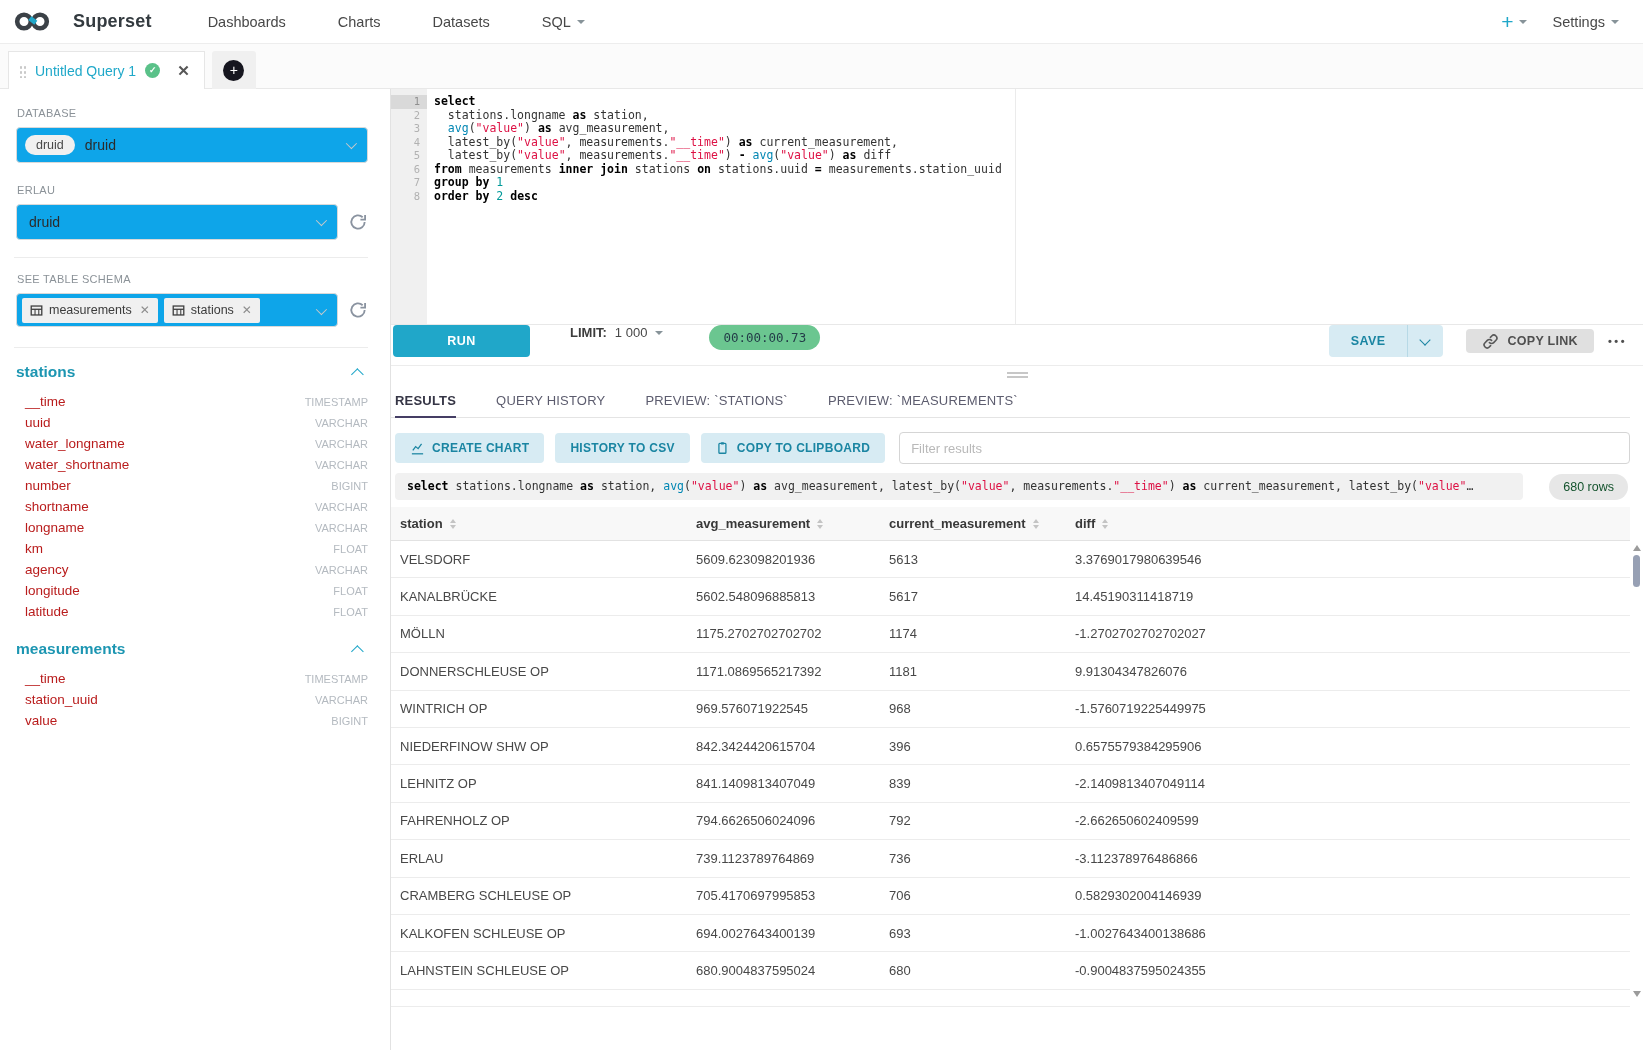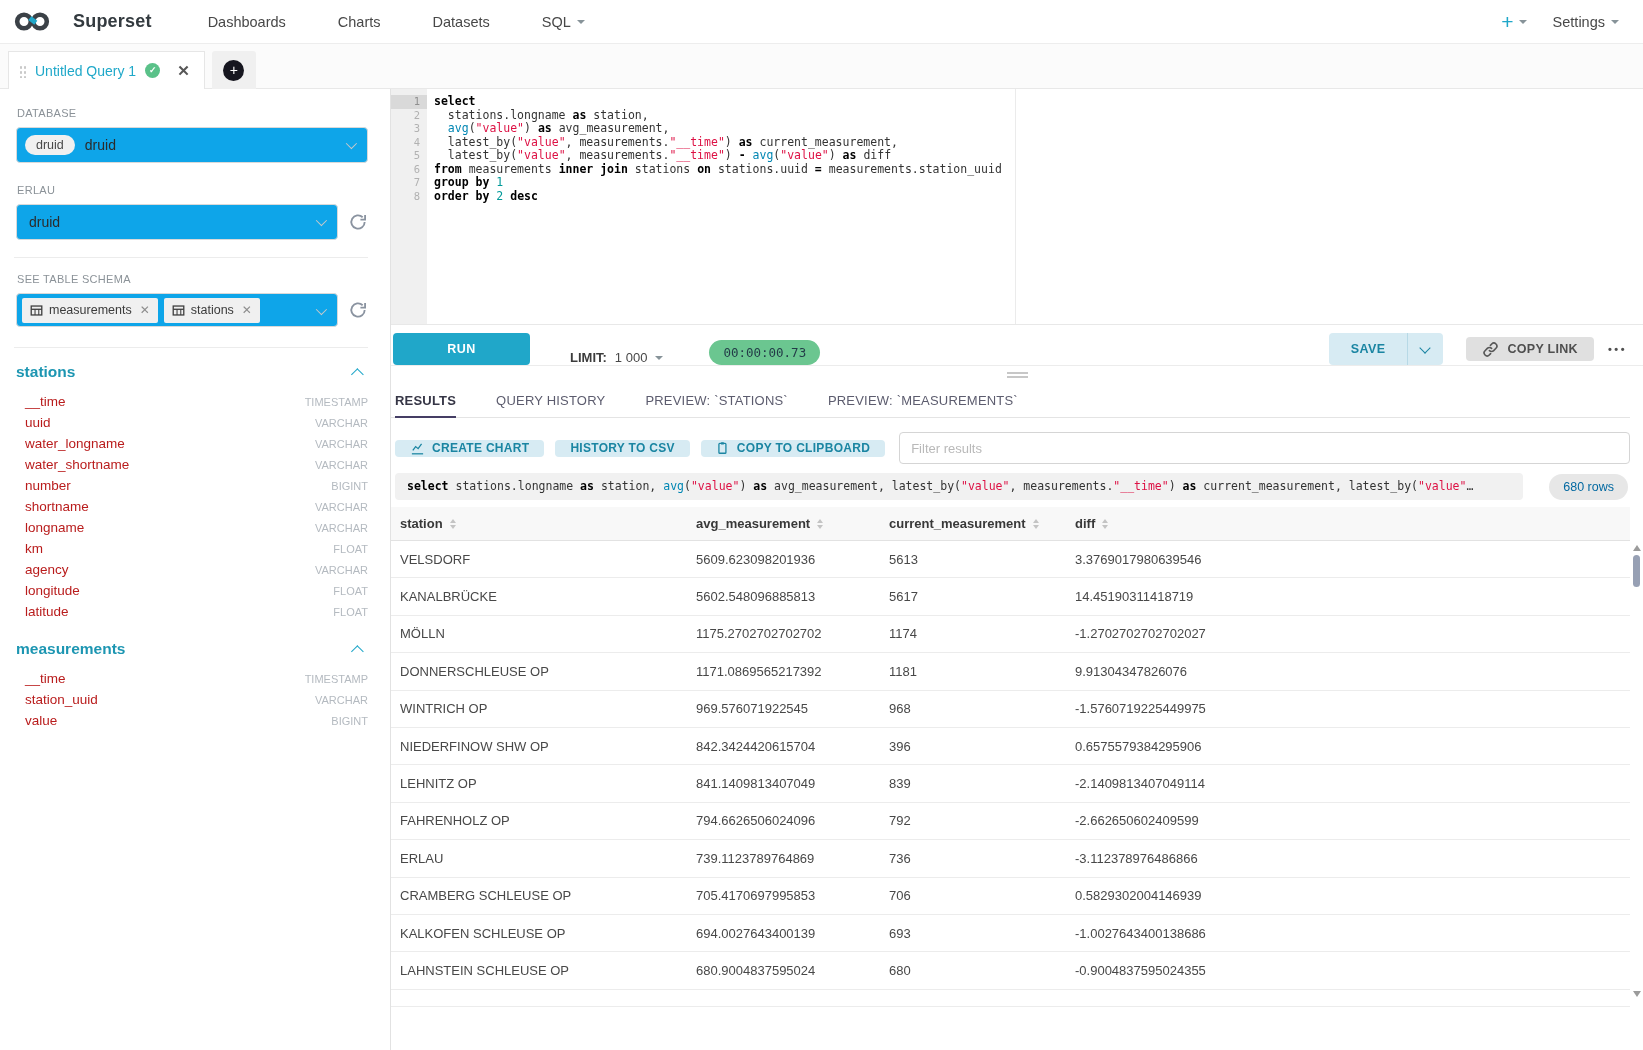--- a/index.html
+++ b/index.html
@@ -74,21 +74,21 @@
     font-family:"DejaVu Sans Mono", monospace; font-size:11.5px; color:#333; }
   .tk-k, .tk-o { font-weight:bold; color:#000; }
   .tk-s { color:#dd1144; }
   .tk-f { color:#0086b3; }
   .tk-n { color:#099; }
   .tk-p { color:#333; }
   .print-margin { position:absolute; left:588px; top:0; bottom:0; width:1px; background:#ebebeb; }
 
   
   .toolbar { height:42px; border-top:1px solid #e8e8e8; border-bottom:1px solid #ececec;
-    display:flex; align-items:flex-end; padding:0 13px 0 2px; gap:18px; }
+    display:flex; align-items:flex-start; padding:0 13px 0 2px; gap:18px; }
   .run-btn { width:137px; height:32px; background:#20a7c9; color:#fff; border:none; border-radius:4px;
     font-size:12.5px; font-weight:bold; letter-spacing:.4px; cursor:pointer; font-family:inherit;}
   .limit { display:flex; align-items:center; gap:8px; font-size:13px; cursor:pointer; margin-left:22px;}
   .limit b { font-weight:bold; color:#3c3c3c;}
   .timer { margin-left:28px; background:#6bc690; color:#233c48; border-radius:13px; padding:5px 14px;
     font-family:"DejaVu Sans Mono", monospace; font-size:12.5px; }
   .tb-right { margin-left:auto; display:flex; align-items:center; gap:11px; }
   .save-group { display:flex; }
   .save-btn { height:32px; background:#d7ebf3; color:#1a85a2; border:none; font-weight:bold;
     font-size:12.5px; letter-spacing:.4px; padding:0 22px; border-radius:4px 0 0 4px; cursor:pointer; font-family:inherit;}
@@ -106,34 +106,34 @@
     justify-content:center; gap:2px; cursor:row-resize; }
   .rs-handle span { width:21px; height:1.6px; background:#c7c7c7; }
 
   
   .stabs { height:34px; display:flex; gap:40px; padding-left:4px; border-bottom:1px solid #e4e4e4; margin-right:13px;}
   .stab { font-size:13px; color:#5c5c6e; display:flex; align-items:center; cursor:pointer; letter-spacing:.2px;}
   .stab.active { color:#363646; font-weight:bold; border-bottom:2px solid #453e64; margin-bottom:-1px; }
 
   
   .actions { display:flex; align-items:center; gap:11px; padding:14px 13px 0 4px; }
-  .act-btn { height:17px; background:#d7ebf3; color:#1a85a2; border:none; border-radius:4px;
+  .act-btn { height:30px; background:#d7ebf3; color:#1a85a2; border:none; border-radius:4px;
     font-weight:bold; font-size:12px; letter-spacing:.3px; padding:0 15px; cursor:pointer;
     display:flex; align-items:center; gap:7px; font-family:inherit;}
   .filter-input { flex:1; height:32px; border:1px solid #d5d5d5; border-radius:4px;
     font-size:13px; padding:0 11px; color:#484848; font-family:inherit; margin-left:3px;}
   .filter-input::placeholder { color:#b9b9b9; }
 
   
   .qrow { display:flex; align-items:center; padding:9px 13px 0 4px; gap:26px; }
   .qbar { flex:1; background:#f1f1f1; border-radius:4px; height:27px; line-height:27px;
     padding:0 12px; font-family:"DejaVu Sans Mono", monospace; font-size:11.5px;
     white-space:nowrap; overflow:hidden; cursor:pointer;}
   .rows-badge { background:#e7e7e7; border-radius:13px; padding:6px 14px; font-size:12.5px;
-    color:#0369a1; white-space:nowrap; margin-right:2px;}
+    color:#14532d; white-space:nowrap; margin-right:2px;}
 
   
   .rtable { position:relative; flex:1; margin-top:7px; overflow:hidden; padding-right:13px;}
   .thead { display:flex; background:#f8f8f8; border-bottom:1px solid #e2e2e2; height:34px; }
   .th { display:flex; align-items:center; gap:7px; font-size:13px; font-weight:bold; color:#383838;
     padding-left:9px; cursor:pointer; border-right:1px solid transparent;}
   .c0 { width:296px; flex:none; } .c1 { width:193px; flex:none; } .c2 { width:186px; flex:none; } .c3 { flex:1; }
   .sort { display:flex; flex-direction:column; gap:2px; }
   .tu { width:0; height:0; border-left:3.5px solid transparent; border-right:3.5px solid transparent;
     border-bottom:4px solid #c4c4c4; }

